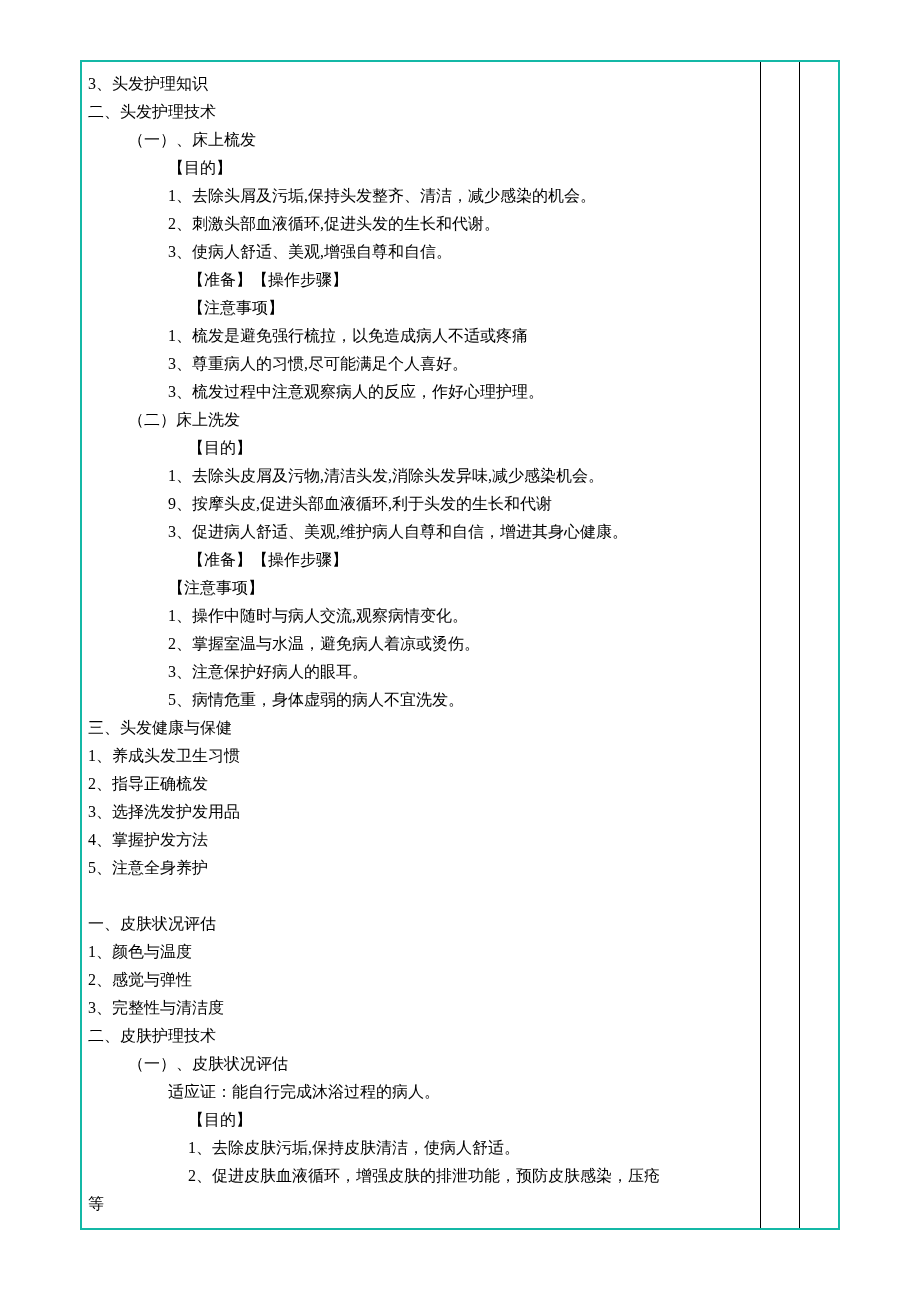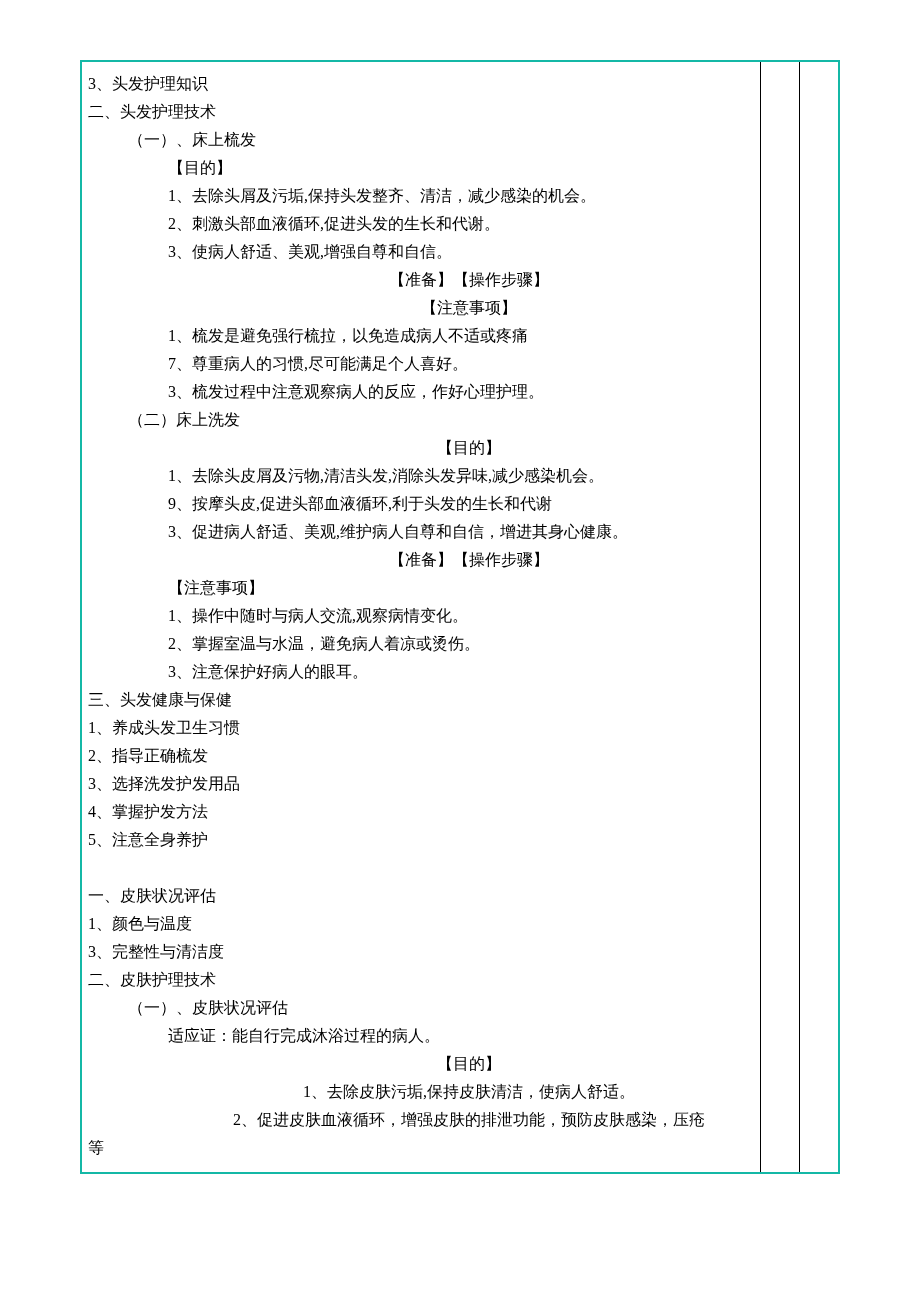--- a/index.html
+++ b/index.html
@@ -30,61 +30,63 @@
     .side-col1 {
       width: 38px;
       border-right: 1px solid #000;
     }
     .side-col2 {
       width: 38px;
     }
     .ind0 { padding-left: 0; }
     .ind1 { padding-left: 40px; }
     .ind2 { padding-left: 80px; }
-    .ind3 { padding-left: 100px; text-align: center; }
+    .ind3 { padding-left: 100px; }
     p { margin: 0; }
     .blank { height: 28px; }
   </style>
 </head>
 <body>
 
 <div class="page">
   <div class="table">
     <div class="main-col" id="main-col">
         <p class="ind0">3、头发护理知识</p>
         <p class="ind0">二、头发护理技术</p>
         <p class="ind1">（一）、床上梳发</p>
         <p class="ind2">【目的】</p>
         <p class="ind2">1、去除头屑及污垢,保持头发整齐、清洁，减少感染的机会。</p>
         <p class="ind2">2、刺激头部血液循环,促进头发的生长和代谢。</p>
         <p class="ind2">3、使病人舒适、美观,增强自尊和自信。</p>
         <p class="ind3">【准备】【操作步骤】</p>
         <p class="ind3">【注意事项】</p>
         <p class="ind2">1、梳发是避免强行梳拉，以免造成病人不适或疼痛</p>
-        <p class="ind2">7、尊重病人的习惯,尽可能满足个人喜好。</p>
+        <p class="ind2">3、尊重病人的习惯,尽可能满足个人喜好。</p>
         <p class="ind2">3、梳发过程中注意观察病人的反应，作好心理护理。</p>
         <p class="ind1">（二）床上洗发</p>
         <p class="ind3">【目的】</p>
         <p class="ind2">1、去除头皮屑及污物,清洁头发,消除头发异味,减少感染机会。</p>
         <p class="ind2">9、按摩头皮,促进头部血液循环,利于头发的生长和代谢</p>
         <p class="ind2">3、促进病人舒适、美观,维护病人自尊和自信，增进其身心健康。</p>
         <p class="ind3">【准备】【操作步骤】</p>
         <p class="ind2">【注意事项】</p>
         <p class="ind2">1、操作中随时与病人交流,观察病情变化。</p>
         <p class="ind2">2、掌握室温与水温，避免病人着凉或烫伤。</p>
         <p class="ind2">3、注意保护好病人的眼耳。</p>
+        <p class="ind2">5、病情危重，身体虚弱的病人不宜洗发。</p>
         <p class="ind0">三、头发健康与保健</p>
         <p class="ind0">1、养成头发卫生习惯</p>
         <p class="ind0">2、指导正确梳发</p>
         <p class="ind0">3、选择洗发护发用品</p>
         <p class="ind0">4、掌握护发方法</p>
         <p class="ind0">5、注意全身养护</p>
         <div class="blank"></div>
         <p class="ind0">一、皮肤状况评估</p>
         <p class="ind0">1、颜色与温度</p>
+        <p class="ind0">2、感觉与弹性</p>
         <p class="ind0">3、完整性与清洁度</p>
         <p class="ind0">二、皮肤护理技术</p>
         <p class="ind1">（一）、皮肤状况评估</p>
         <p class="ind2">适应证：能自行完成沐浴过程的病人。</p>
         <p class="ind3">【目的】</p>
         <p class="ind3">1、去除皮肤污垢,保持皮肤清洁，使病人舒适。</p>
         <p class="ind3">2、促进皮肤血液循环，增强皮肤的排泄功能，预防皮肤感染，压疮</p>
         <p class="ind0">等</p>
       </div>
     <div class="side-col1"></div>

